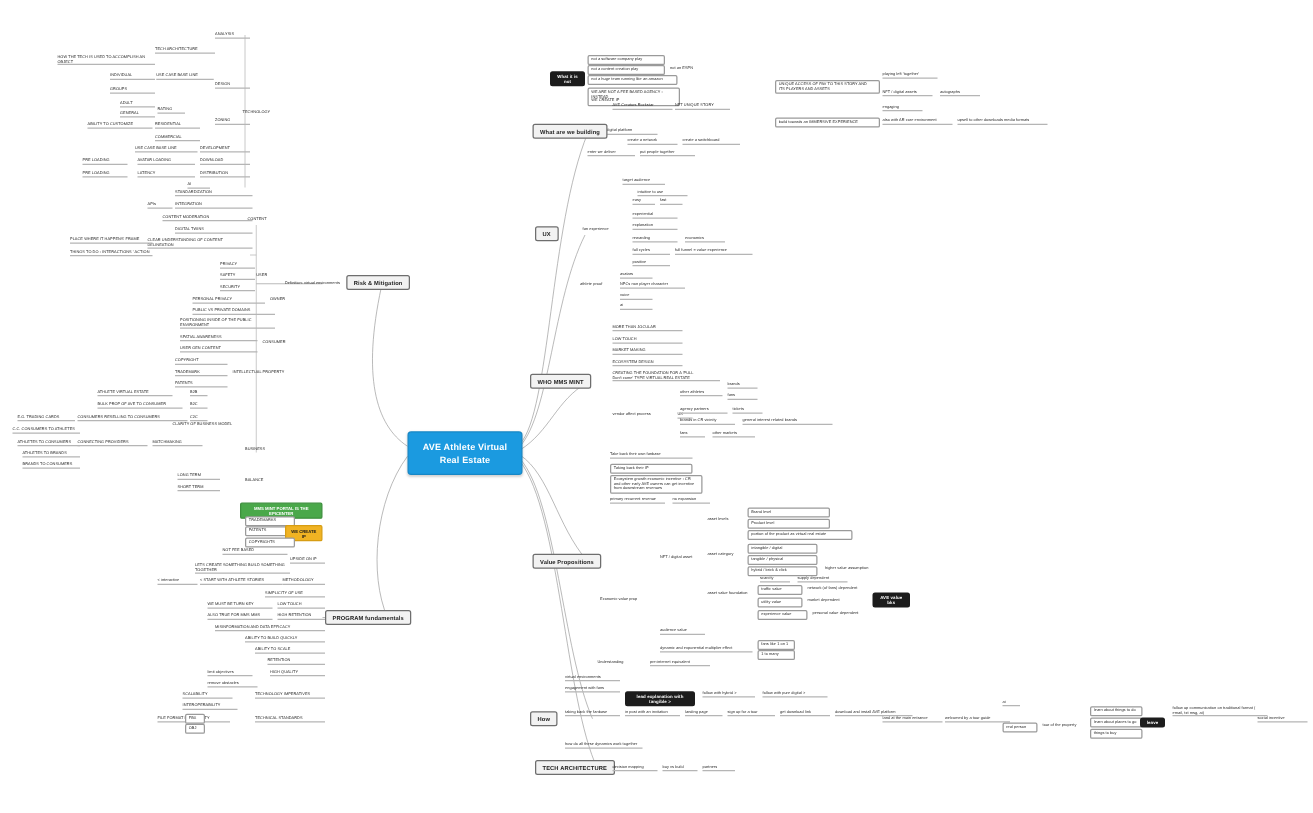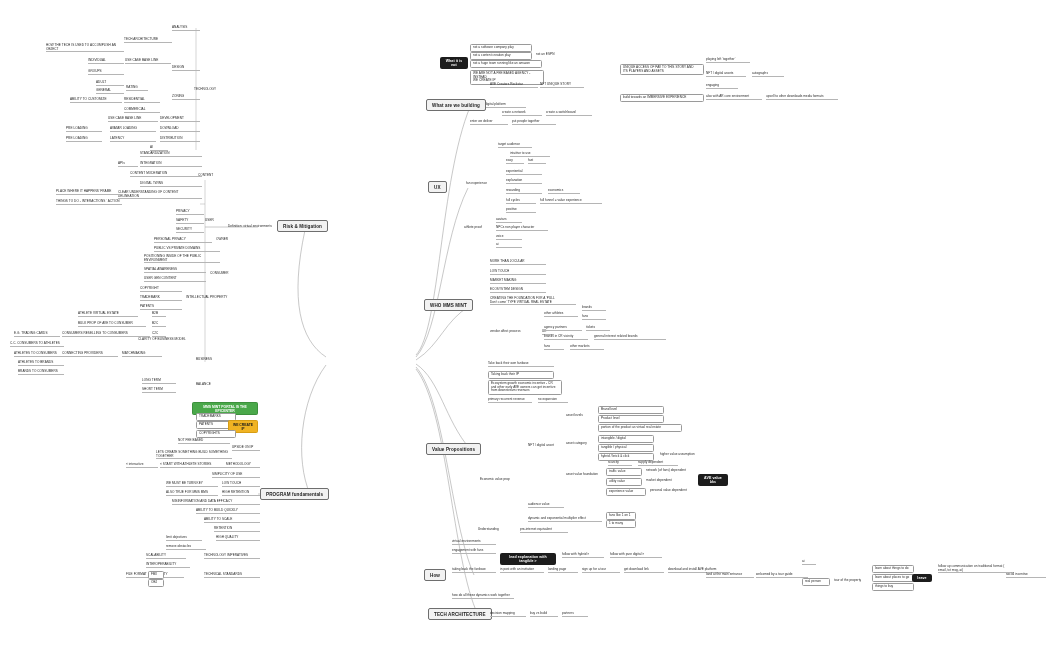--- a/index.html
+++ b/index.html
@@ -185,20 +185,22 @@
   <div class="node t u" style="left:146px;top:554px;width:40px;">SCALABILITY</div>
   <div class="node t u" style="left:204px;top:554px;width:56px;">TECHNOLOGY IMPERATIVES</div>
   <div class="node t u" style="left:146px;top:563px;width:44px;">INTEROPERABILITY</div>
   <div class="node t u" style="left:126px;top:573px;width:58px;">FILE FORMAT POPULARITY</div>
   <div class="node t u" style="left:204px;top:573px;width:56px;">TECHNICAL STANDARDS</div>
   <div class="node t box" style="left:148px;top:571px;width:16px;">FBX</div>
   <div class="node t box" style="left:148px;top:579px;width:16px;">OBJ</div>
 
   <div class="node box-dark" style="left:260px;top:488px;">PROGRAM fundamentals</div>
 
+  <div class="node central" style="left:326px;top:345px;width:92px;">AVE Athlete Virtual
+Real Estate</div>
 
   <div class="node black" style="left:440px;top:57px;width:28px;">What it is not</div>
   <div class="node t box" style="left:470px;top:44px;width:62px;">not a software company play</div>
   <div class="node t box" style="left:470px;top:52px;width:62px;">not a content creation play</div>
   <div class="node t" style="left:536px;top:53px;width:28px;">not an ESPN</div>
   <div class="node t box" style="left:470px;top:60px;width:72px;">not a huge team running like an amazon</div>
   <div class="node t box" style="left:470px;top:70px;width:74px;">WE ARE NOT A FEE  BASED AGENCY - INSTEAD
 WE CREATE IP</div>
   <div class="node t u" style="left:490px;top:83px;width:48px;">AVE Creators Rockstar</div>
   <div class="node t u" style="left:540px;top:83px;width:44px;">NFT UNIQUE STORY</div>

